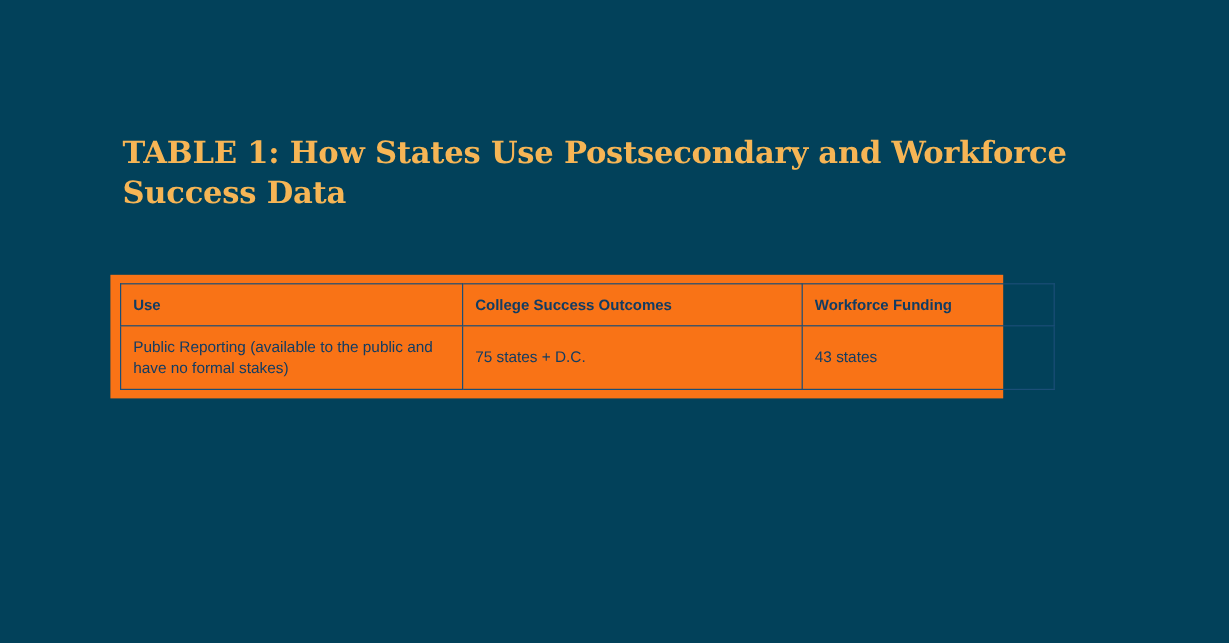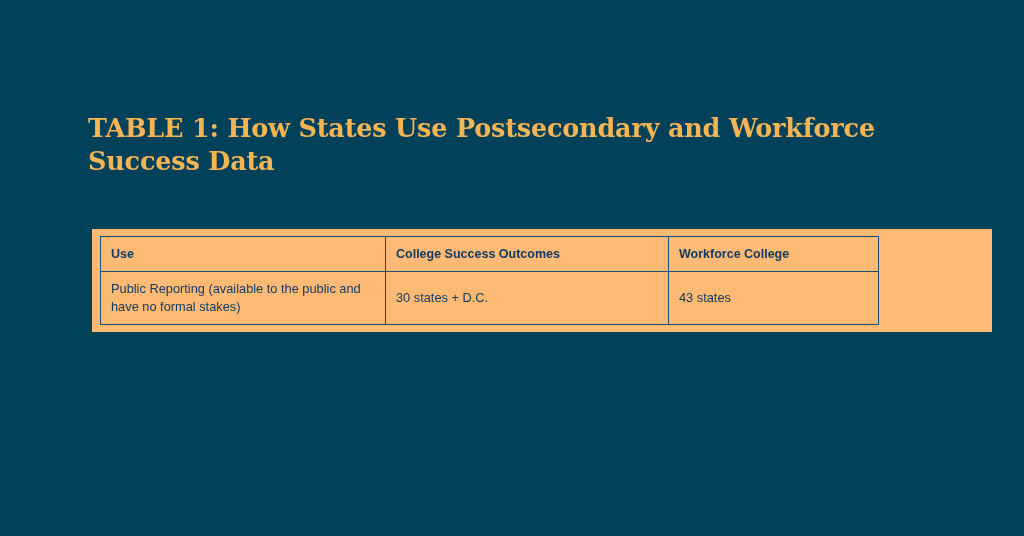--- a/index.html
+++ b/index.html
@@ -13,36 +13,36 @@
     font-family: "Liberation Sans", sans-serif;
     overflow: hidden;
   }
   .page {
     position: relative;
     width: 1024px;
     height: 536px;
   }
   .title {
     position: absolute;
-    left: 88px;
+    left: 102px;
     top: 112px;
     width: 790px;
     color: #F6B555;
     font-family: "DejaVu Serif", serif;
     font-weight: bold;
     font-size: 25.5px;
     line-height: 33px;
     letter-spacing: -0.2px;
   }
   .table-wrap {
     position: absolute;
     left: 92px;
     top: 229px;
-    width: 900px;
-    background: #fdba74;
+    width: 744px;
+    background: #f97316;
     padding: 7px 0 7px 0;
     box-sizing: border-box;
   }
   table.data-table {
     border-collapse: collapse;
     width: 778px;
     table-layout: fixed;
     margin-left: 8px;
   }
   table.data-table col.c1 { width: 285px; }
@@ -87,26 +87,26 @@
     <table class="data-table">
       <colgroup>
         <col class="c1">
         <col class="c2">
         <col class="c3">
       </colgroup>
       <thead>
         <tr>
           <th>Use</th>
           <th>College Success Outcomes</th>
-          <th>Workforce College</th>
+          <th>Workforce Funding</th>
         </tr>
       </thead>
       <tbody>
         <tr>
           <td class="label-cell">Public Reporting (available to the public and have no formal stakes)</td>
-          <td>30 states + D.C.</td>
+          <td>75 states + D.C.</td>
           <td>43 states</td>
         </tr>
       </tbody>
     </table>
   </div>
 
 </div>
 
 </body></html>

